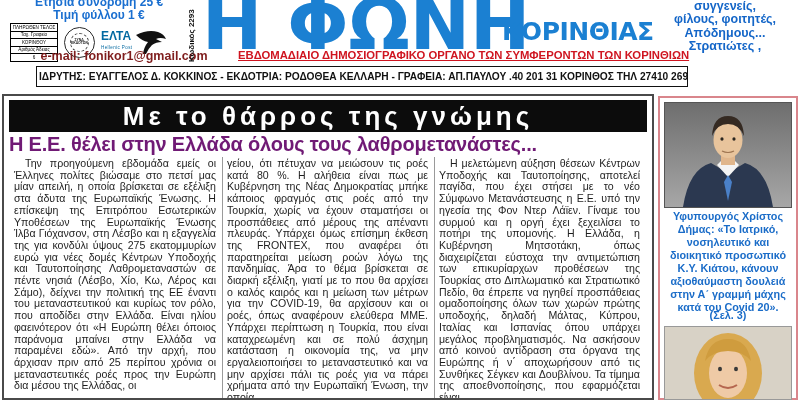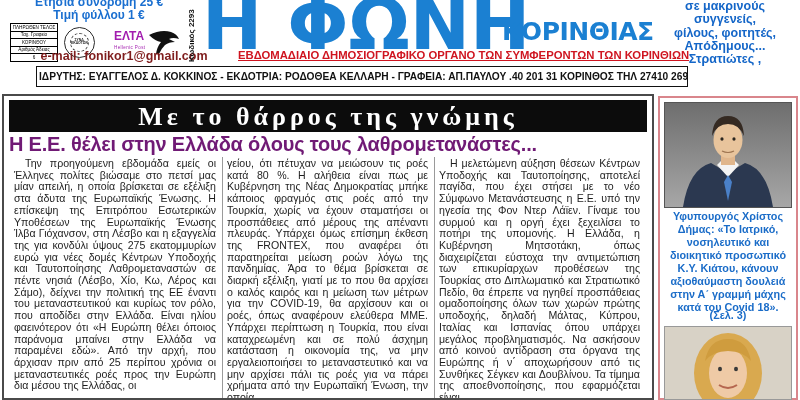--- a/index.html
+++ b/index.html
@@ -14,21 +14,21 @@
   .permit{border:1px solid #000;width:46px;font-size:4.6px;line-height:5.6px;text-align:center;
           color:#000;background:#fff;}
   .permit div{border-bottom:0.5px solid #000;padding:0.5px 1px;}
   .permit div:last-child{border-bottom:none;}
   .cstamp{width:29px;height:29px;border:1.6px solid #2a2a2a;border-radius:50%;
           display:flex;align-items:center;justify-content:center;position:relative;flex:0 0 auto;}
   .cstamp .inner{width:17px;height:17px;border:0.8px dashed #444;border-radius:50%;
           display:flex;align-items:center;justify-content:center;font-size:3.4px;text-align:center;
           color:#222;line-height:3.8px;font-weight:bold;}
   .elta{display:flex;align-items:center;gap:2px;}
-  .elta .txt{font-weight:bold;font-size:12px;color:#a21caf;line-height:11px;margin-left:13px;}
+  .elta .txt{font-weight:bold;font-size:12px;color:#0369a1;line-height:11px;}
   .elta .txt small{display:block;font-size:4.5px;font-weight:normal;letter-spacing:0.4px;}
   .email-line{position:absolute;left:0px;top:49px;width:200px;text-align:center;color:#7f1d1d;
               font-weight:bold;font-size:12.5px;white-space:nowrap;padding-left:24px;}
   .kodikos{position:absolute;left:187px;top:0px;height:62px;writing-mode:vertical-rl;
            transform:rotate(180deg);font-size:8px;font-weight:bold;color:#111;
            display:flex;align-items:center;white-space:nowrap;}
   .title-main{position:absolute;left:202px;top:-18px;font-family:"DejaVu Sans",sans-serif;
               font-size:72px;font-weight:900;color:#1b80d2;letter-spacing:0px;white-space:nowrap;}
   .title-sub{position:absolute;left:502px;top:17px;font-family:"DejaVu Sans",sans-serif;
              font-size:25px;font-weight:900;color:#1b80d2;letter-spacing:-0.5px;white-space:nowrap;}
@@ -37,21 +37,21 @@
   .right-note{position:absolute;left:652px;top:0px;width:146px;text-align:center;color:#1466c8;
               font-weight:bold;font-size:12.5px;line-height:13.3px;}
   
   .info-bar{position:absolute;left:36px;top:66px;width:646px;border:1.5px solid #111;
             background:#fff;text-align:center;font-size:10.2px;font-weight:bold;color:#111;
             padding:4px 2px;white-space:nowrap;overflow:hidden;}
   
   .article{position:absolute;left:2px;top:94px;width:652px;height:306px;border:2px solid #4a4a4a;
            background:#fff;box-sizing:border-box;}
   .banner{position:absolute;left:5px;top:4px;right:5px;height:32px;background:#0c0c0c;color:#fff;
-          font-family:Liberation Serif, serif;font-size:26px;font-weight:700;letter-spacing:4px;
+          font-family:Liberation Sans, sans-serif;font-size:26px;font-weight:700;letter-spacing:4px;
           text-align:center;line-height:33px;white-space:nowrap;overflow:hidden;}
   .headline{position:absolute;left:5px;top:37px;right:4px;font-size:20px;font-weight:800;
             color:#701a75;line-height:23px;white-space:nowrap;overflow:hidden;letter-spacing:-0.2px;}
   .cols{position:absolute;left:6px;top:61px;right:4px;bottom:0;display:flex;}
   .col{width:212px;box-sizing:border-box;padding:1px 6px 0 4px;font-size:10.6px;line-height:11.7px;
        text-align:justify;color:#1e1e1e;overflow:hidden;}
   .col.rule{border-left:1px solid #9a9a9a;}
   .col.indent{text-indent:11px;}
   
   .sidebar{position:absolute;left:658px;top:96px;width:140px;height:304px;border:2px solid #d9868c;
@@ -98,21 +98,20 @@
   </div>
 
   <div class="email-line">e-mail: fonikor1@gmail.com</div>
   <div class="kodikos">Κωδικός 2293</div>
 
   <div class="title-main">Η ΦΩΝΗ</div>
   <div class="title-sub">ΚΟΡΙΝΘΙΑΣ</div>
   <div class="tagline">ΕΒΔΟΜΑΔΙΑΙΟ ΔΗΜΟΣΙΟΓΡΑΦΙΚΟ ΟΡΓΑΝΟ ΤΩΝ ΣΥΜΦΕΡΟΝΤΩΝ ΤΩΝ ΚΟΡΙΝΘΙΩΝ</div>
 
   <div class="right-note">
-    <div>σε μακρινούς</div>
     <div>συγγενείς,</div>
     <div>φίλους, φοιτητές,</div>
     <div>Απόδημους...</div>
     <div>Στρατιώτες ,</div>
   </div>
 
   <div class="info-bar">ΙΔΡΥΤΗΣ: ΕΥΑΓΓΕΛΟΣ Δ. ΚΟΚΚΙΝΟΣ - ΕΚΔΟΤΡΙΑ: ΡΟΔΟΘΕΑ ΚΕΛΛΑΡΗ - ΓΡΑΦΕΙΑ: ΑΠ.ΠΑΥΛΟΥ .40 201 31 ΚΟΡΙΝΘΟΣ ΤΗΛ 27410 26950 FAX 22047 - ΕΤΟΣ 41ο Αρ. φύλλου 1737 1 Απριλίου 2021</div>
 
   <div class="article">
     <div class="banner">Με το θάρρος της γνώμης</div>
@@ -138,21 +137,21 @@
         <path d="M52 62 L63 74 L74 62 L70 58 L56 58 Z" fill="#f4f4f4"></path>
         <path d="M63 72 L59 79 L63 98 L67 79 Z" fill="#4a80c8"></path>
         <rect x="56" y="50" width="14" height="12" fill="#e0b68c"></rect>
         <ellipse cx="63" cy="37" rx="14.5" ry="18" fill="#e8c49c"></ellipse>
         <path d="M47 33 Q48 13 63 13 Q78 13 79 33 Q74 21 63 21 Q52 21 47 33 Z" fill="#352a22"></path>
         <ellipse cx="57" cy="36" rx="1.6" ry="1.8" fill="#2a2620"></ellipse>
         <ellipse cx="69" cy="36" rx="1.6" ry="1.8" fill="#2a2620"></ellipse>
         <path d="M57 48 Q63 51 69 48" stroke="#9c7450" stroke-width="1.2" fill="none"></path>
       </svg>
     </div>
-    <div class="caption">Υφυπουργός Χρίστος Δήμας: «Το Ιατρικό, νοσηλευτικό και διοικητικό προσωπικό Κ.Υ. Κιάτου, κάνουν αξιοθαύμαστη δουλειά στην Α΄ γραμμή μάχης κατά του Covid 18».</div>
+    <div class="caption">Υφυπουργός Χρίστος Δήμας: «Το Ιατρικό, νοσηλευτικό και διοικητικό προσωπικό Κ.Υ. Κιάτου, κάνουν αξιοθαύμαστη δουλειά στην Α΄ γραμμή μάχης κατά του Covid 20».</div>
     <div class="caption-page">(Σελ. 3)</div>
     <div class="photo photo-woman">
       <svg width="126" height="72" viewBox="0 0 126 72">
         <rect width="126" height="72" fill="#d8d2c6"></rect>
         <ellipse cx="63" cy="46" rx="34" ry="40" fill="#d9a94f"></ellipse>
         <ellipse cx="63" cy="44" rx="20" ry="26" fill="#eeca a8" opacity="0"></ellipse>
         <ellipse cx="63" cy="46" rx="19" ry="25" fill="#efcaa6"></ellipse>
         <path d="M40 34 Q44 12 63 12 Q82 12 86 34 Q78 24 63 24 Q48 24 40 34 Z" fill="#cf9c3e"></path>
         <ellipse cx="55" cy="42" rx="2" ry="2.2" fill="#3a3a3a"></ellipse>
         <ellipse cx="71" cy="42" rx="2" ry="2.2" fill="#3a3a3a"></ellipse>

